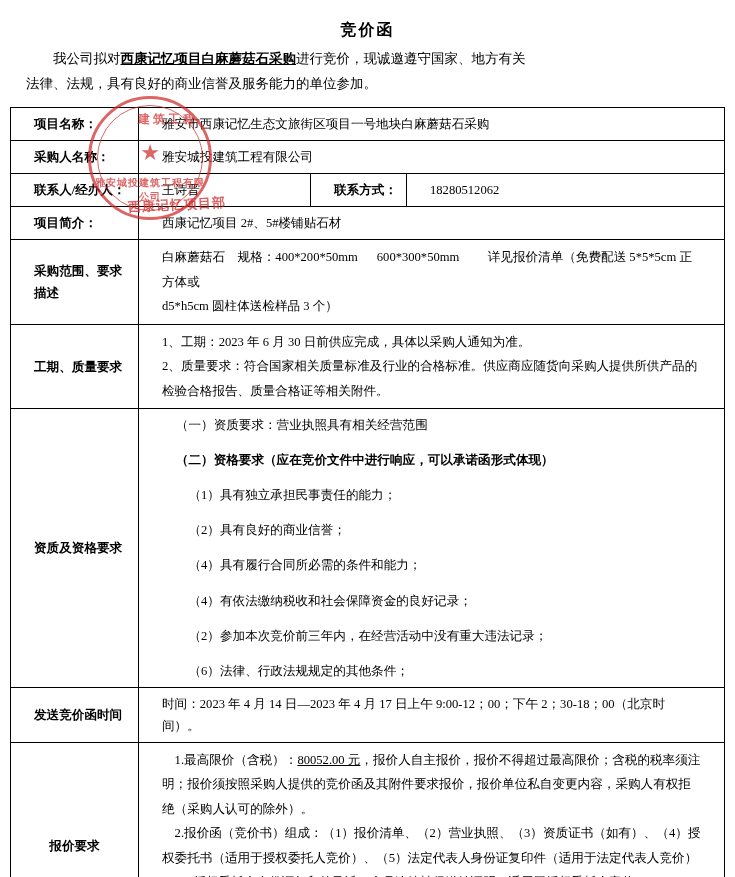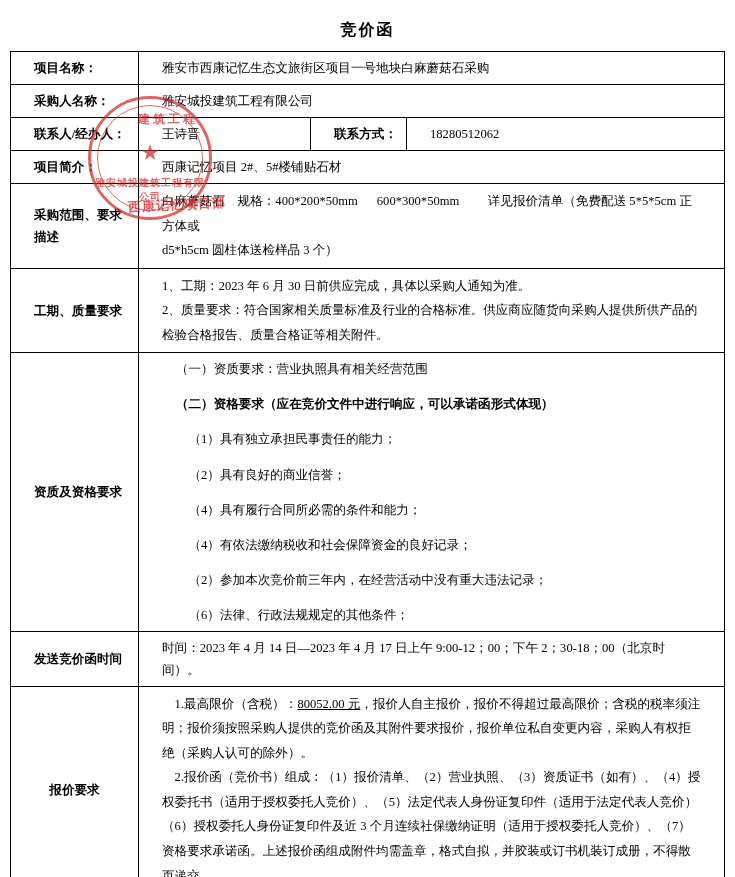--- a/index.html
+++ b/index.html
@@ -157,20 +157,24 @@
     font-weight: bold;
   }
 </style>
 </head>
 <body>
 
 <div class="page">
 
   <div class="doc-title">竞价函</div>
 
+  <div class="intro">
+    <span class="indent"></span><span>我公司拟对</span><u>西康记忆项目白麻蘑菇石采购</u><span>进行竞价，现诚邀遵守国家、地方有关</span><br>
+    <span>法律、法规，具有良好的商业信誉及服务能力的单位参加。</span>
+  </div>
 
   <div class="stamp">
     <div class="ring"></div>
     <div class="top-text">建筑工程</div>
     <div class="star">★</div>
     <div class="bottom-text">雅安城投建筑工程有限公司</div>
   </div>
   <div class="stamp2">西康记忆项目部</div>
 
   <table class="main">

